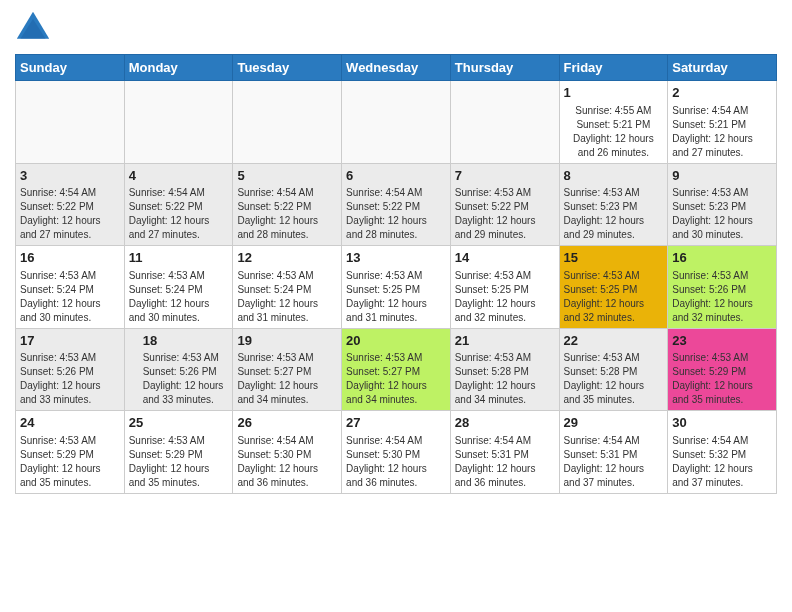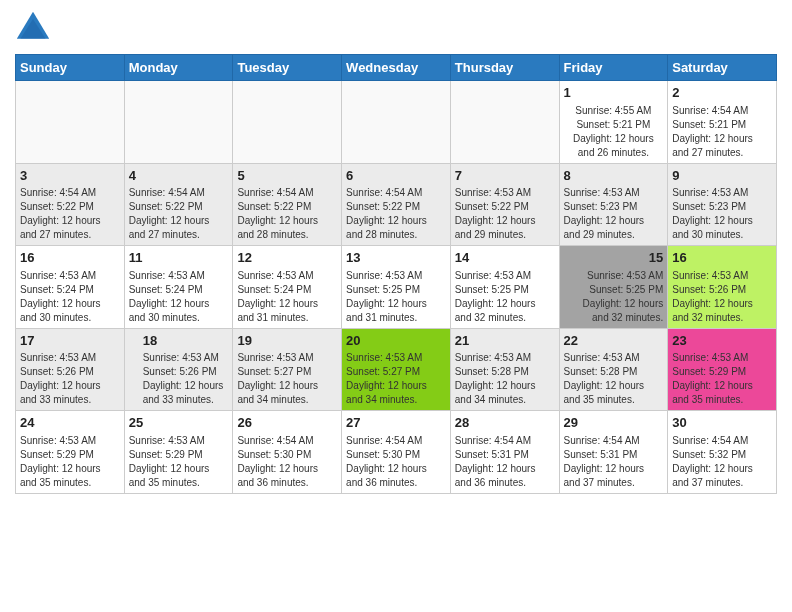--- a/index.html
+++ b/index.html
@@ -241,21 +241,21 @@
 Daylight: 12 hours
 and 31 minutes.</div>
           </td>
           <td style="background: rgb(255, 255, 255);">
             <span class="day-num">14</span>
             <div class="day-info" style="white-space: pre-line;">Sunrise: 4:53 AM
 Sunset: 5:25 PM
 Daylight: 12 hours
 and 32 minutes.</div>
           </td>
-          <td style="background: #a3a3a3; text-align: right;">
+          <td style="background: #eab308;">
             <span class="day-num">15</span>
             <div class="day-info" style="white-space: pre-line;">Sunrise: 4:53 AM
 Sunset: 5:25 PM
 Daylight: 12 hours
 and 32 minutes.</div>
           </td>
           <td style="background: #bef264;">
             <span class="day-num">16</span>
             <div class="day-info" style="white-space: pre-line;">Sunrise: 4:53 AM
 Sunset: 5:26 PM
@@ -278,21 +278,21 @@
 Daylight: 12 hours
 and 33 minutes.</div>
           </td>
           <td style="background: rgb(235, 235, 235);">
             <span class="day-num">19</span>
             <div class="day-info" style="white-space: pre-line;">Sunrise: 4:53 AM
 Sunset: 5:27 PM
 Daylight: 12 hours
 and 34 minutes.</div>
           </td>
-          <td style="background: #84cc16;">
+          <td style="background: #bef264;">
             <span class="day-num">20</span>
             <div class="day-info" style="white-space: pre-line;">Sunrise: 4:53 AM
 Sunset: 5:27 PM
 Daylight: 12 hours
 and 34 minutes.</div>
           </td>
           <td style="background: rgb(235, 235, 235);">
             <span class="day-num">21</span>
             <div class="day-info" style="white-space: pre-line;">Sunrise: 4:53 AM
 Sunset: 5:28 PM

